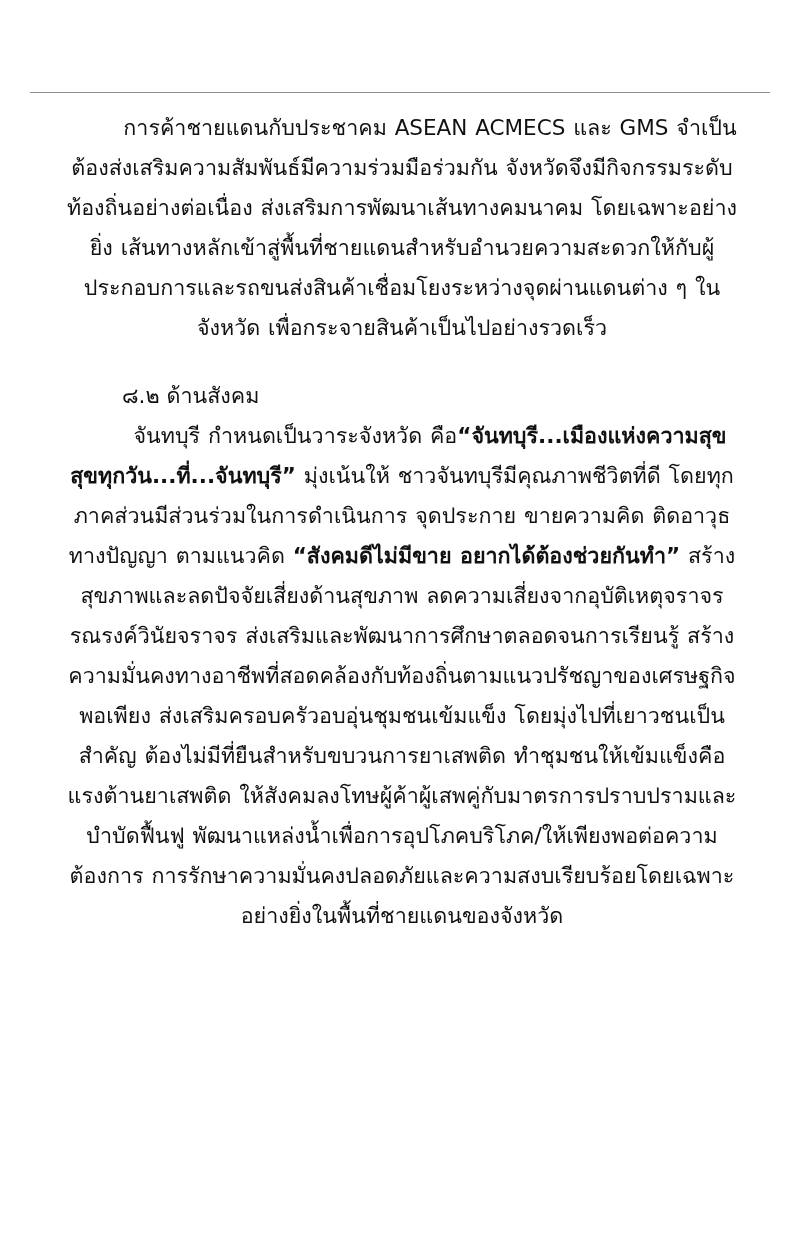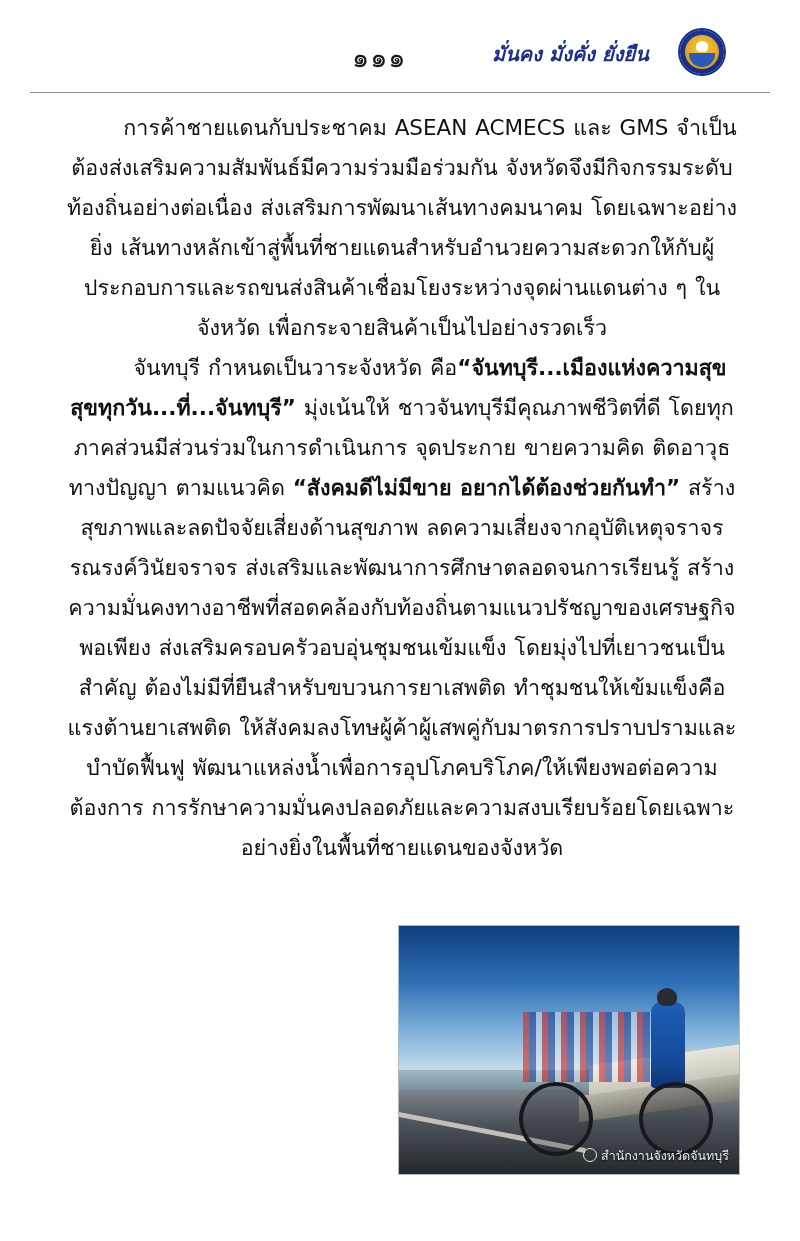--- a/index.html
+++ b/index.html
@@ -244,48 +244,26 @@
     border-radius: 50%;
     margin-right: 4px;
     vertical-align: -2px;
   }
 </style>
 </head>
 <body>
 
 <div class="page">
 
-  <div class="header">
-    <div class="page-number">๑๑๑</div>
-    <div class="header-motto">มั่นคง มั่งคั่ง ยั่งยืน</div>
-    <div class="header-seal">
-      <div class="inner"></div>
-    </div>
+  <div class="header-rule"></div>
+
+  <div class="content">
+
+    <p class="para"><span class="indent"></span><span>การค้าชายแดนกับประชาคม ASEAN ACMECS และ GMS จำเป็นต้องส่งเสริมความสัมพันธ์มีความร่วมมือร่วมกัน  จังหวัดจึงมีกิจกรรมระดับท้องถิ่นอย่างต่อเนื่อง  ส่งเสริมการพัฒนาเส้นทางคมนาคม  โดยเฉพาะอย่างยิ่ง  เส้นทางหลักเข้าสู่พื้นที่ชายแดนสำหรับอำนวยความสะดวกให้กับผู้ประกอบการและรถขนส่งสินค้าเชื่อมโยงระหว่างจุดผ่านแดนต่าง ๆ ในจังหวัด เพื่อกระจายสินค้าเป็นไปอย่างรวดเร็ว</span></p>
+
+    <p class="section-head"><span class="num">๘.๒</span> <span>ด้านสังคม</span></p>
+
+    <p class="para"><span class="indent"></span><span>จันทบุรี กำหนดเป็นวาระจังหวัด คือ</span><span class="bold">“จันทบุรี...เมืองแห่งความสุข สุขทุกวัน...ที่...จันทบุรี”</span><span> มุ่งเน้นให้ ชาวจันทบุรีมีคุณภาพชีวิตที่ดี โดยทุกภาคส่วนมีส่วนร่วมในการดำเนินการ จุดประกาย ขายความคิด ติดอาวุธทางปัญญา ตามแนวคิด </span><span class="bold">“สังคมดีไม่มีขาย อยากได้ต้องช่วยกันทำ”</span><span> สร้างสุขภาพและลดปัจจัยเสี่ยงด้านสุขภาพ ลดความเสี่ยงจากอุบัติเหตุจราจร รณรงค์วินัยจราจร ส่งเสริมและพัฒนาการศึกษาตลอดจนการเรียนรู้  สร้างความมั่นคงทางอาชีพที่สอดคล้องกับท้องถิ่นตามแนวปรัชญาของเศรษฐกิจพอเพียง  ส่งเสริมครอบครัวอบอุ่นชุมชนเข้มแข็ง โดยมุ่งไปที่เยาวชนเป็นสำคัญ  ต้องไม่มีที่ยืนสำหรับขบวนการยาเสพติด ทำชุมชนให้เข้มแข็งคือแรงต้านยาเสพติด ให้สังคมลงโทษผู้ค้าผู้เสพคู่กับมาตรการปราบปรามและบำบัดฟื้นฟู   พัฒนาแหล่งน้ำเพื่อการอุปโภคบริโภค/ให้เพียงพอต่อความต้องการ การรักษาความมั่นคงปลอดภัยและความสงบเรียบร้อยโดยเฉพาะอย่างยิ่งในพื้นที่ชายแดนของจังหวัด</span></p>
+
   </div>
-  <div class="header-rule"></div>
-
-  <div class="content">
-
-    <p class="para"><span class="indent"></span><span>การค้าชายแดนกับประชาคม ASEAN ACMECS และ GMS จำเป็นต้องส่งเสริมความสัมพันธ์มีความร่วมมือร่วมกัน  จังหวัดจึงมีกิจกรรมระดับท้องถิ่นอย่างต่อเนื่อง  ส่งเสริมการพัฒนาเส้นทางคมนาคม  โดยเฉพาะอย่างยิ่ง  เส้นทางหลักเข้าสู่พื้นที่ชายแดนสำหรับอำนวยความสะดวกให้กับผู้ประกอบการและรถขนส่งสินค้าเชื่อมโยงระหว่างจุดผ่านแดนต่าง ๆ ในจังหวัด เพื่อกระจายสินค้าเป็นไปอย่างรวดเร็ว</span></p>
-
-
-    <p class="para"><span class="indent"></span><span>จันทบุรี กำหนดเป็นวาระจังหวัด คือ</span><span class="bold">“จันทบุรี...เมืองแห่งความสุข สุขทุกวัน...ที่...จันทบุรี”</span><span> มุ่งเน้นให้ ชาวจันทบุรีมีคุณภาพชีวิตที่ดี โดยทุกภาคส่วนมีส่วนร่วมในการดำเนินการ จุดประกาย ขายความคิด ติดอาวุธทางปัญญา ตามแนวคิด </span><span class="bold">“สังคมดีไม่มีขาย อยากได้ต้องช่วยกันทำ”</span><span> สร้างสุขภาพและลดปัจจัยเสี่ยงด้านสุขภาพ ลดความเสี่ยงจากอุบัติเหตุจราจร รณรงค์วินัยจราจร ส่งเสริมและพัฒนาการศึกษาตลอดจนการเรียนรู้  สร้างความมั่นคงทางอาชีพที่สอดคล้องกับท้องถิ่นตามแนวปรัชญาของเศรษฐกิจพอเพียง  ส่งเสริมครอบครัวอบอุ่นชุมชนเข้มแข็ง โดยมุ่งไปที่เยาวชนเป็นสำคัญ  ต้องไม่มีที่ยืนสำหรับขบวนการยาเสพติด ทำชุมชนให้เข้มแข็งคือแรงต้านยาเสพติด ให้สังคมลงโทษผู้ค้าผู้เสพคู่กับมาตรการปราบปรามและบำบัดฟื้นฟู   พัฒนาแหล่งน้ำเพื่อการอุปโภคบริโภค/ให้เพียงพอต่อความต้องการ การรักษาความมั่นคงปลอดภัยและความสงบเรียบร้อยโดยเฉพาะอย่างยิ่งในพื้นที่ชายแดนของจังหวัด</span></p>
-
-  </div>
-
-  <div class="photo">
-    <div class="sky"></div>
-    <div class="sea"></div>
-    <div class="road"></div>
-    <div class="road-line"></div>
-    <div class="barrier"></div>
-    <div class="barrier2"></div>
-    <div class="crowd"></div>
-    <div class="rider"></div>
-    <div class="rider-head"></div>
-    <div class="bike">
-      <div class="wheel w1"></div>
-      <div class="wheel w2"></div>
-    </div>
-    <div class="credit"><span class="credit-mark"></span><span>สำนักงานจังหวัดจันทบุรี</span></div>
-  </div>
+
 
 </div>
 
 </body></html>

